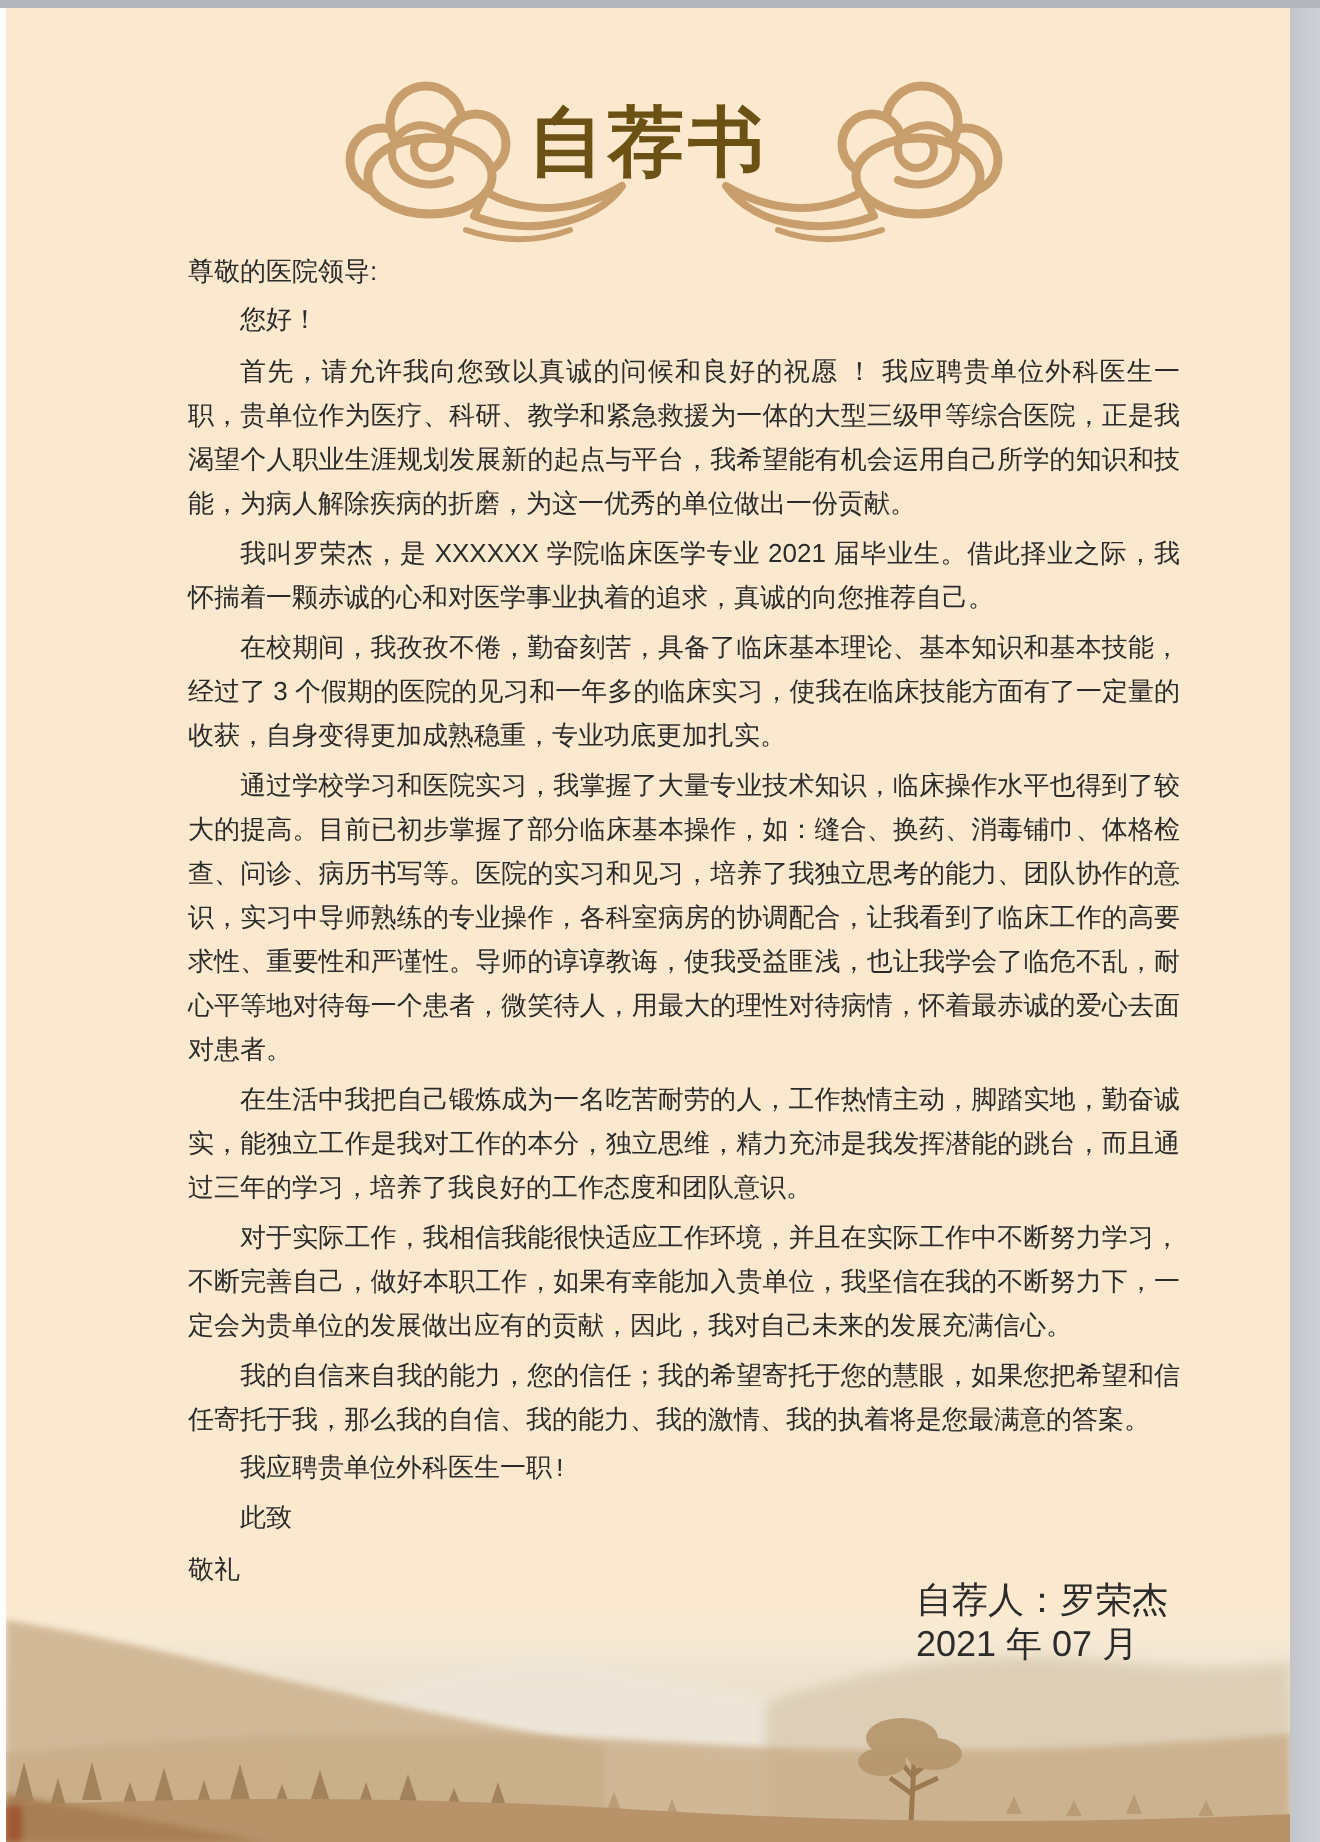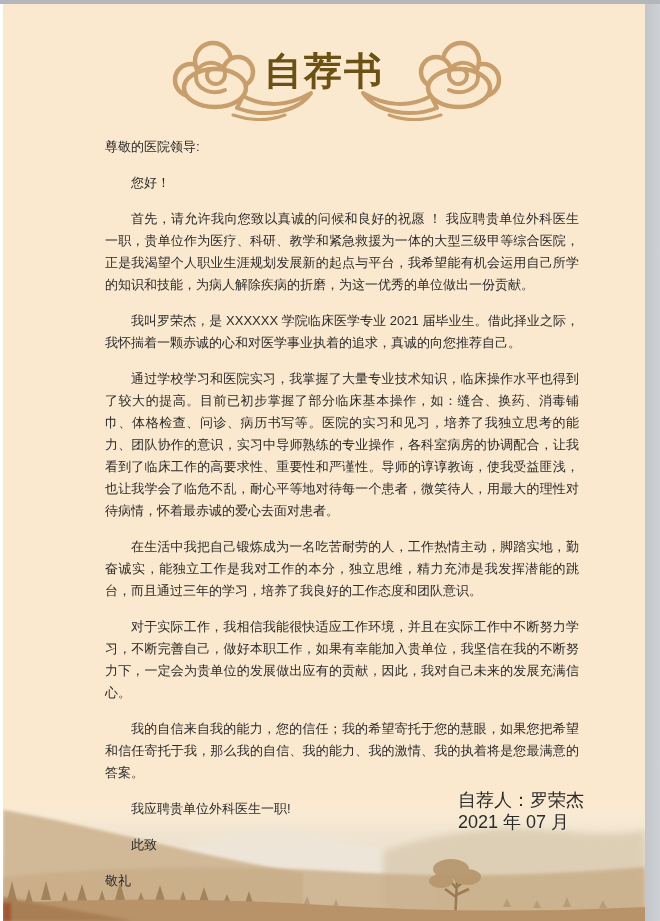--- a/index.html
+++ b/index.html
@@ -13,23 +13,23 @@
   
   .title-wrap{position:absolute;top:30px;left:0;right:0;height:96px;}
   .page-title{position:absolute;left:0;right:0;top:12px;margin:0;text-align:center;
     font-size:38px;font-weight:bold;letter-spacing:2px;color:#6b5114;z-index:2;}
   .cloud{position:absolute;top:2px;width:152px;height:86px;}
   .cloud.left{left:160px;}
   .cloud.right{left:356px;transform:scaleX(-1);}
   
   .content{position:absolute;left:88px;top:118px;width:502px;color:#2b2b2b;
     font-size:13px;line-height:22px;z-index:2;}
-  .content p{margin:14px;}
+  .content p{margin:3px;}
   .para{text-indent:26px;text-align:justify;}
-  .ind{text-indent:26px;}
+  .ind{text-indent:26px;font-family:Liberation Mono, monospace;}
   .flush{text-indent:0;}
   
   .signature{position:absolute;left:455px;top:785px;color:#2b2b2b;
     font-size:18px;line-height:22px;z-index:3;}
   
   .landscape{position:absolute;left:0;bottom:0;width:642px;height:118px;z-index:1;}
   .landscape svg{display:block;width:100%;height:100%;}
   .soft{filter:blur(1.5px);}
   .softer{filter:blur(3px);}
 </style>
@@ -70,20 +70,21 @@
           <path d="M70,79 C88,85 106,85 122,79" fill="none" stroke="#c79e6c" stroke-width="3" stroke-linecap="round"></path>
         </svg>
       </div>
     </div>
 
     <div class="content">
       <p class="flush">尊敬的医院领导:</p>
       <p class="ind">您好！</p>
       <p class="para">首先，请允许我向您致以真诚的问候和良好的祝愿 ！ 我应聘贵单位外科医生一职，贵单位作为医疗、科研、教学和紧急救援为一体的大型三级甲等综合医院，正是我渴望个人职业生涯规划发展新的起点与平台，我希望能有机会运用自己所学的知识和技能，为病人解除疾病的折磨，为这一优秀的单位做出一份贡献。</p>
       <p class="para">我叫罗荣杰，是 XXXXXX 学院临床医学专业 2021 届毕业生。借此择业之际，我怀揣着一颗赤诚的心和对医学事业执着的追求，真诚的向您推荐自己。</p>
+      <p class="para">在校期间，我孜孜不倦，勤奋刻苦，具备了临床基本理论、基本知识和基本技能，经过了 3 个假期的医院的见习和一年多的临床实习，使我在临床技能方面有了一定量的收获，自身变得更加成熟稳重，专业功底更加扎实。</p>
       <p class="para">通过学校学习和医院实习，我掌握了大量专业技术知识，临床操作水平也得到了较大的提高。目前已初步掌握了部分临床基本操作，如：缝合、换药、消毒铺巾、体格检查、问诊、病历书写等。医院的实习和见习，培养了我独立思考的能力、团队协作的意识，实习中导师熟练的专业操作，各科室病房的协调配合，让我看到了临床工作的高要求性、重要性和严谨性。导师的谆谆教诲，使我受益匪浅，也让我学会了临危不乱，耐心平等地对待每一个患者，微笑待人，用最大的理性对待病情，怀着最赤诚的爱心去面对患者。</p>
       <p class="para">在生活中我把自己锻炼成为一名吃苦耐劳的人，工作热情主动，脚踏实地，勤奋诚实，能独立工作是我对工作的本分，独立思维，精力充沛是我发挥潜能的跳台，而且通过三年的学习，培养了我良好的工作态度和团队意识。</p>
       <p class="para">对于实际工作，我相信我能很快适应工作环境，并且在实际工作中不断努力学习，不断完善自己，做好本职工作，如果有幸能加入贵单位，我坚信在我的不断努力下，一定会为贵单位的发展做出应有的贡献，因此，我对自己未来的发展充满信心。</p>
       <p class="para">我的自信来自我的能力，您的信任；我的希望寄托于您的慧眼，如果您把希望和信任寄托于我，那么我的自信、我的能力、我的激情、我的执着将是您最满意的答案。</p>
       <p class="ind">我应聘贵单位外科医生一职!</p>
       <p class="ind">此致</p>
       <p class="flush">敬礼</p>
     </div>
 
     <div class="signature">

